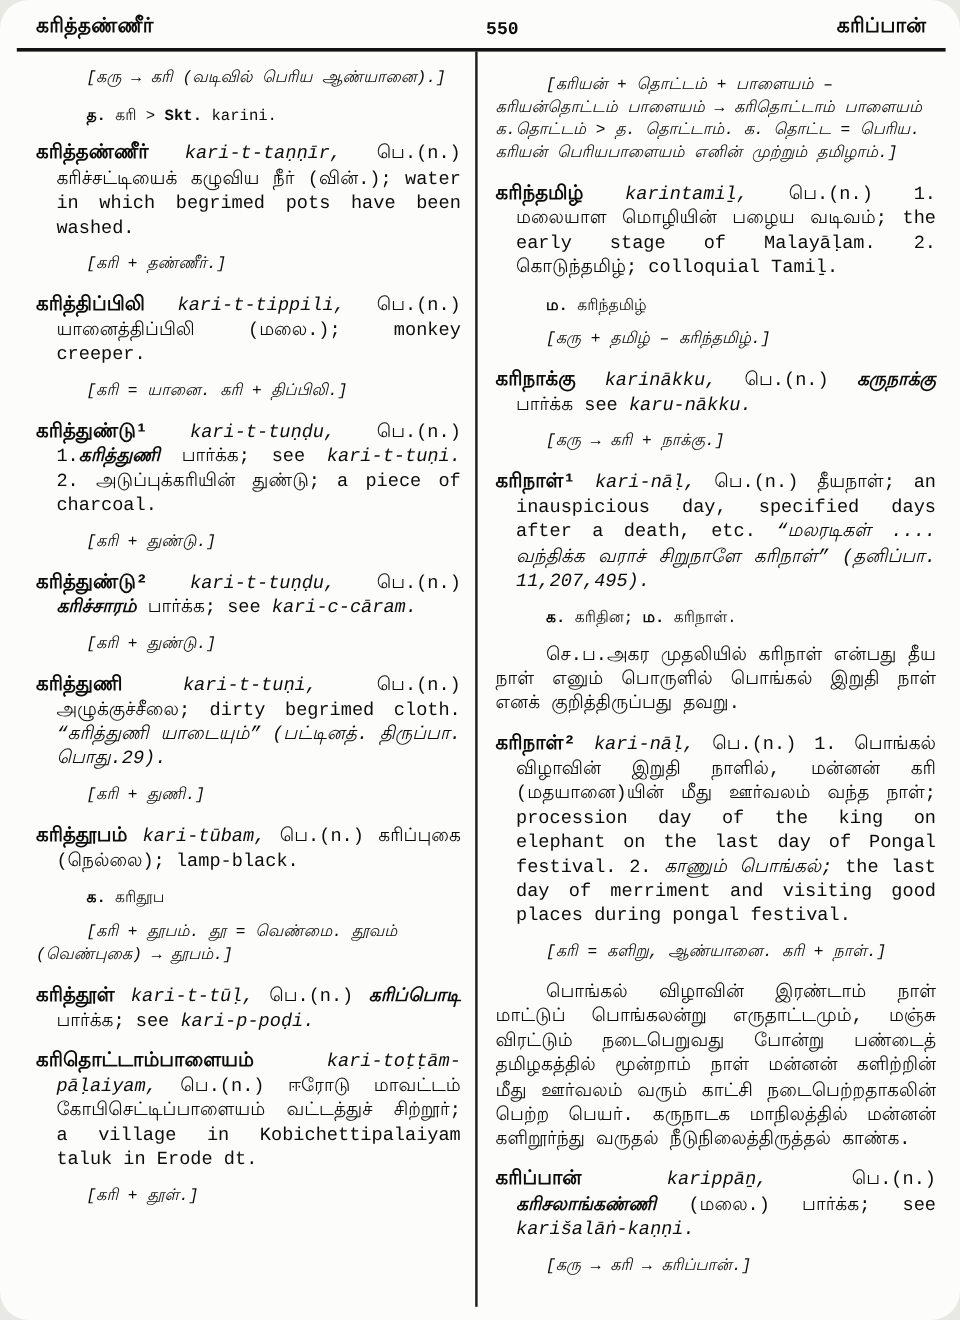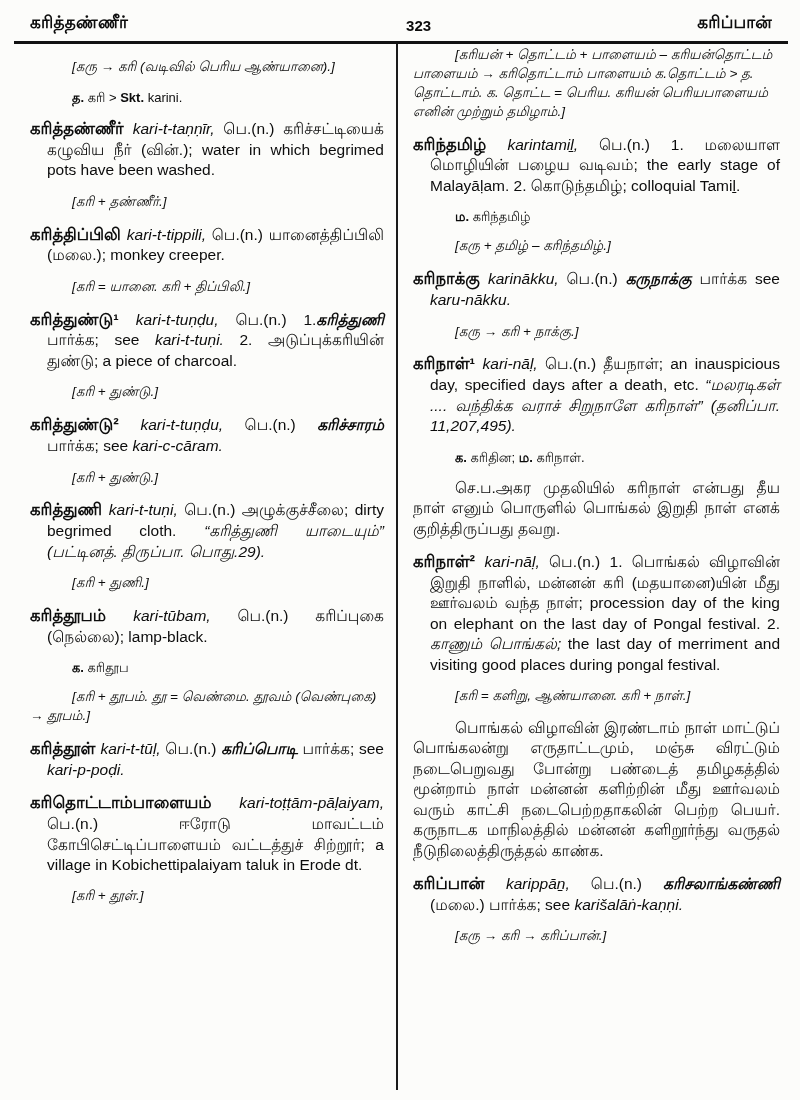--- a/index.html
+++ b/index.html
@@ -2,58 +2,59 @@
 <html><head>
 <meta charset="utf-8">
 <style>
   html, body { margin:0; padding:0; background:#e8e8e4; }
   .page {
     position:relative;
     width:800px; height:1100px;
     margin:0 auto;
     background:#fcfcfa;
     color:#0c0c0c;
-    font-family:Liberation Sans, sans-serif;
+    font-family:Liberation Mono, monospace;
     overflow:hidden;
     box-sizing:border-box;
+    border-radius:24px;
   }
   .header {
     display:flex;
     align-items:flex-end;
     justify-content:space-between;
     padding:13px 28px 7px 30px;
   }
   .guide-word { font-weight:bold; font-size:17px; letter-spacing:.2px; }
   .page-num  { font-weight:bold; font-size:15px; transform:translateX(6px); }
   .head-rule { height:3px; background:#121212; margin:0 12px 0 14px; }
   .columns   { display:flex; height:1046px; }
   .column    { box-sizing:border-box; overflow:hidden; }
   .column.left  { width:396px; padding:14px 12px 0 30px; }
   .divider      { width:2px; background:#1a1a1a; }
-  .column.right { width:402px; padding:2px 20px 0 15px; }
+  .column.right { width:402px; padding:20px 20px 0 15px; }
 
   p.block { margin:0 0 12px; font-size:15.5px; line-height:1.32; text-align:justify; }
   p.block.entry { padding-left:17px; text-indent:-17px; }
   p.block.para  { text-indent:42px; }
   p.block.note  { text-indent:42px; text-align:left; font-size:13px; }
   p.block.etym  { text-indent:42px; text-align:left; font-size:13.5px; font-style:italic; line-height:1.4; }
 
   .seg-p  {}
   .seg-b  { font-weight:bold; }
   .seg-i  { font-style:italic; }
   .seg-bi { font-weight:bold; font-style:italic; }
   p.block.entry .seg-b:first-child { font-size:16.5px; }
 </style>
 </head>
 <body>
 
 <div class="page">
   <div class="header">
     <span class="guide-word">கரித்தண்ணீர்</span>
-    <span class="page-num">323</span>
+    <span class="page-num">550</span>
     <span class="guide-word">கரிப்பான்</span>
   </div>
   <div class="head-rule"></div>
   <div class="columns">
     <div class="column left">
         <p class="block etym"><span class="seg-i">[கரு → கரி (வடிவில் பெரிய ஆண்யானை).]</span></p>
         <p class="block note"><span class="seg-b">த.</span><span class="seg-p"> கரி &gt; </span><span class="seg-b">Skt.</span><span class="seg-p"> karini.</span></p>
         <p class="block entry"><span class="seg-b">கரித்தண்ணீர் </span><span class="seg-i">kari-t-taṇṇīr,</span><span class="seg-p"> பெ.(n.) கரிச்சட்டியைக் கழுவிய நீர் (வின்.); water in which begrimed pots have been washed.</span></p>
         <p class="block etym"><span class="seg-i">[கரி + தண்ணீர்.]</span></p>
         <p class="block entry"><span class="seg-b">கரித்திப்பிலி </span><span class="seg-i">kari-t-tippili,</span><span class="seg-p"> பெ.(n.) யானைத்திப்பிலி (மலை.); monkey creeper.</span></p>

